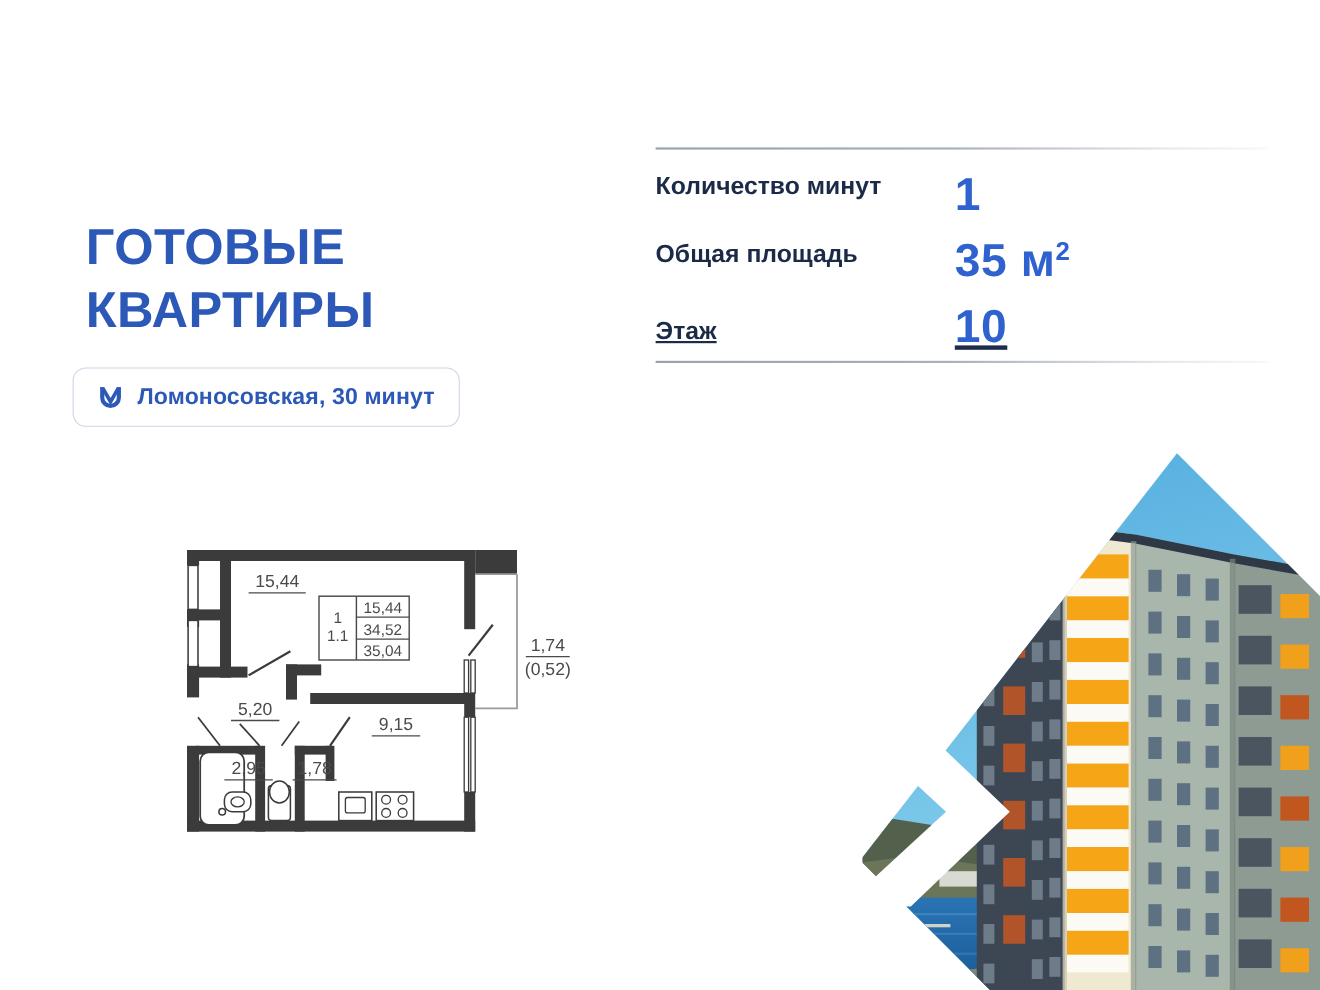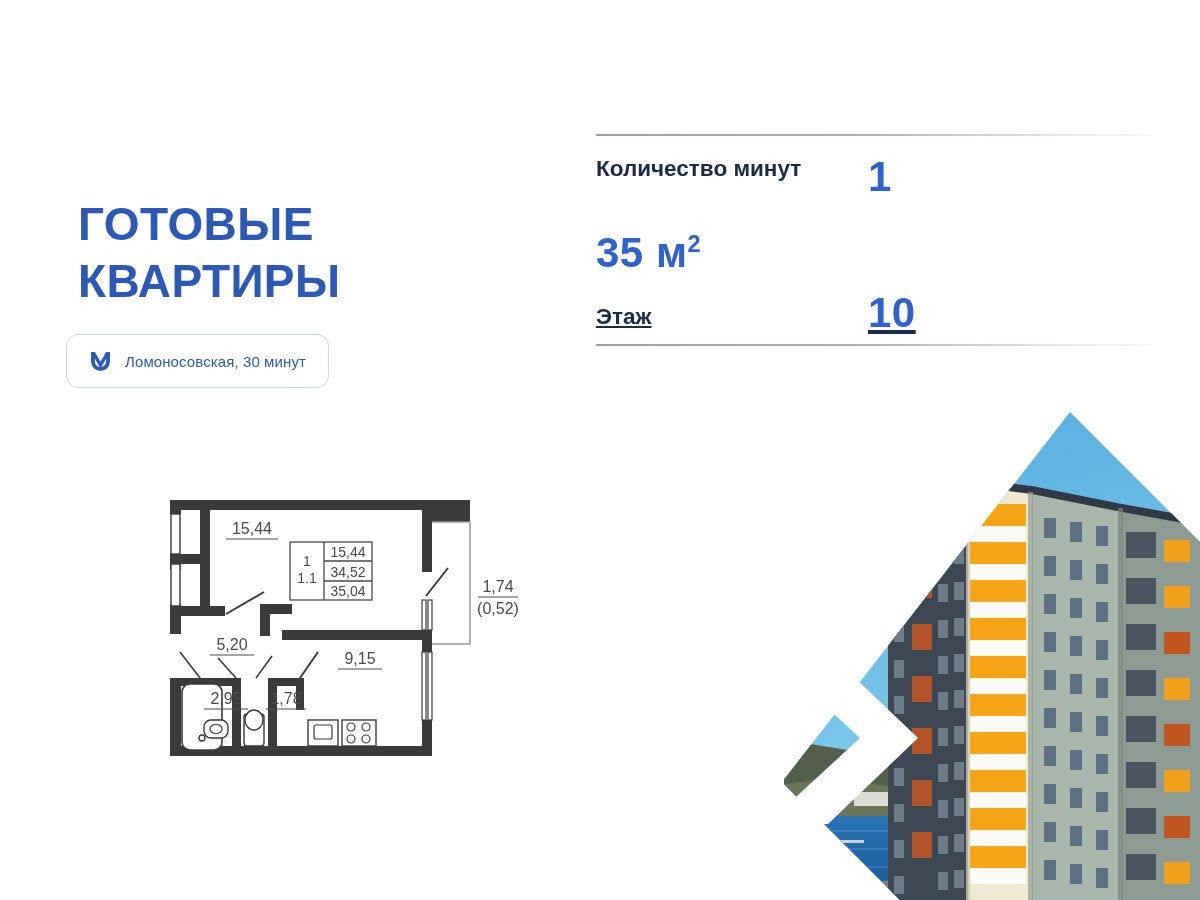--- a/index.html
+++ b/index.html
@@ -52,22 +52,22 @@
     border: 1.6px solid #ccd6e6;
     border-radius: 12px;
     background: #ffffff;
   }
   .metro-badge .metro-icon {
     width: 27px; height: 27px;
     display: block;
     flex: none;
   }
   .metro-badge .metro-text {
-    font-size: 15px;
-    font-weight: normal;
+    font-size: 21px;
+    font-weight: bold;
     color: #2c58b8;
     white-space: nowrap;
     letter-spacing: 0.1px;
   }
 
   
   .floorplan-wrap {
     position: absolute;
     left: 160px;
     top: 492px;
@@ -113,21 +113,21 @@
     color: #2f62cf;
     letter-spacing: 0.5px;
     white-space: nowrap;
   }
   .info-value sup {
     font-size: 0.56em;
     vertical-align: super;
     line-height: 0;
   }
   .info-row.row-rooms .info-value { padding-top: 2px; }
-  .info-row.row-area  .info-value { padding-top: 0px; margin-top: 16px; }
+  .info-row.row-area  .info-value { padding-top: 0px; }
   .info-row.row-floor .info-value { padding-top: 0px; }
   .info-row.row-floor .info-label { padding-top: 10px; }
 
   
   .collage {
     position: absolute;
     left: 770px;
     top: 400px;
     width: 430px;
     height: 500px;
@@ -279,20 +279,21 @@
 <div class="info-panel">
   <div class="info-rule"></div>
   <div class="info-rows">
 
     <div class="info-row row-rooms">
       <div class="info-label">Количество минут</div>
       <div class="info-value">1</div>
     </div>
 
     <div class="info-row row-area">
+      <div class="info-label">Общая площадь</div>
       <div class="info-value"><span>35 м</span><sup>2</sup></div>
     </div>
 
     <div class="info-row row-floor">
       <div class="info-label">Этаж</div>
       <div class="info-value">10</div>
     </div>
 
   </div>
   <div class="info-rule"></div>

